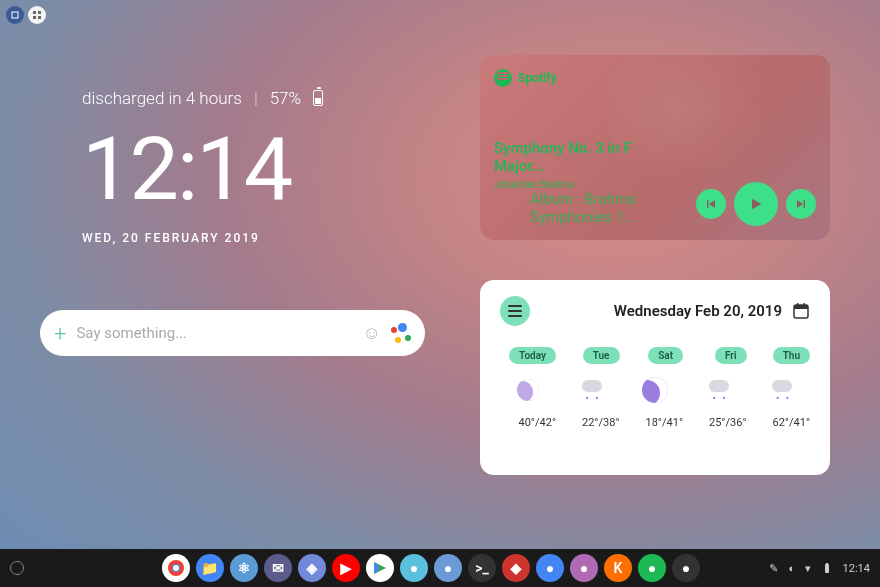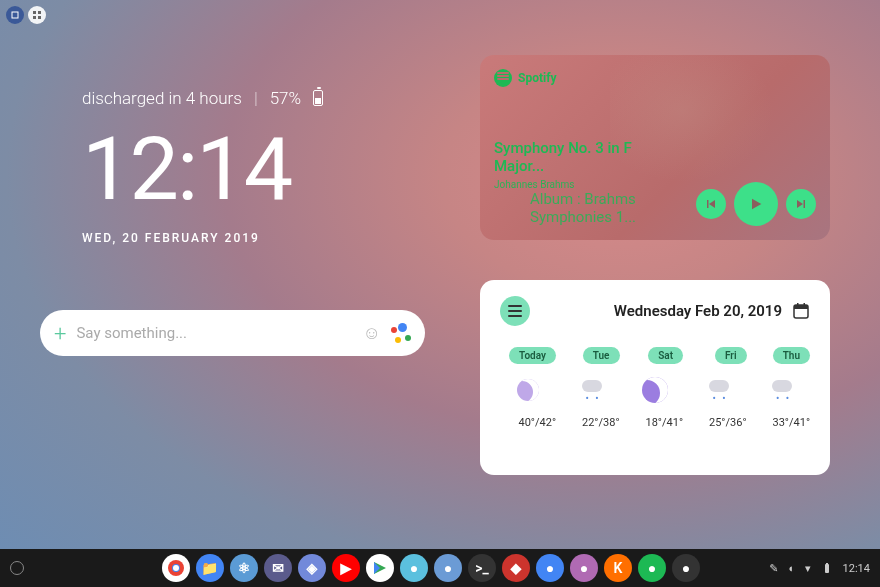--- a/index.html
+++ b/index.html
@@ -164,21 +164,21 @@
           <div class="cloud-rain"></div>
         </div><div class="day-temp">22°/38°</div></div>
       <div class="day"><span class="day-label">Sat</span><div class="day-icon">
           <div class="moon lg"></div>
         </div><div class="day-temp">18°/41°</div></div>
       <div class="day"><span class="day-label">Fri</span><div class="day-icon">
           <div class="cloud-rain"></div>
         </div><div class="day-temp">25°/36°</div></div>
       <div class="day"><span class="day-label">Thu</span><div class="day-icon">
           <div class="cloud-rain"></div>
-        </div><div class="day-temp">33°/41°</div></div>
+        </div><div class="day-temp">62°/41°</div></div>
     </div>
 </div>
 
 <div class="taskbar">
   <div class="task-left">
     <div class="launcher"></div>
     <div class="apps" id="apps-container">
         <div class="app" style="background: rgb(255, 255, 255);">
           <svg width="18" height="18" viewBox="0 0 18 18">
             <circle cx="9" cy="9" r="8" fill="#ea4335"></circle>

